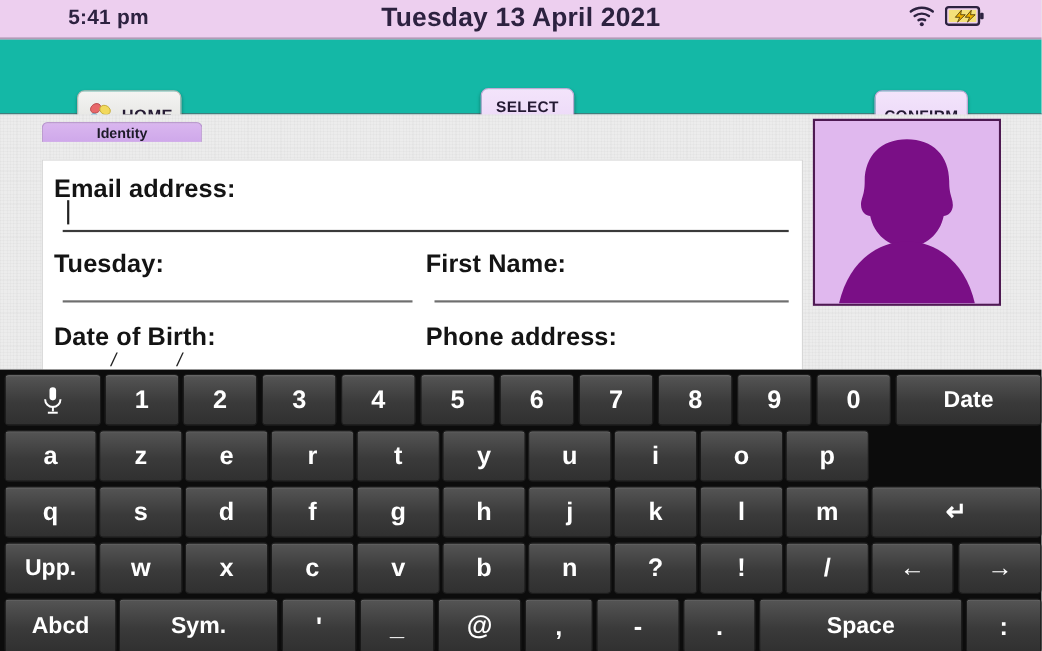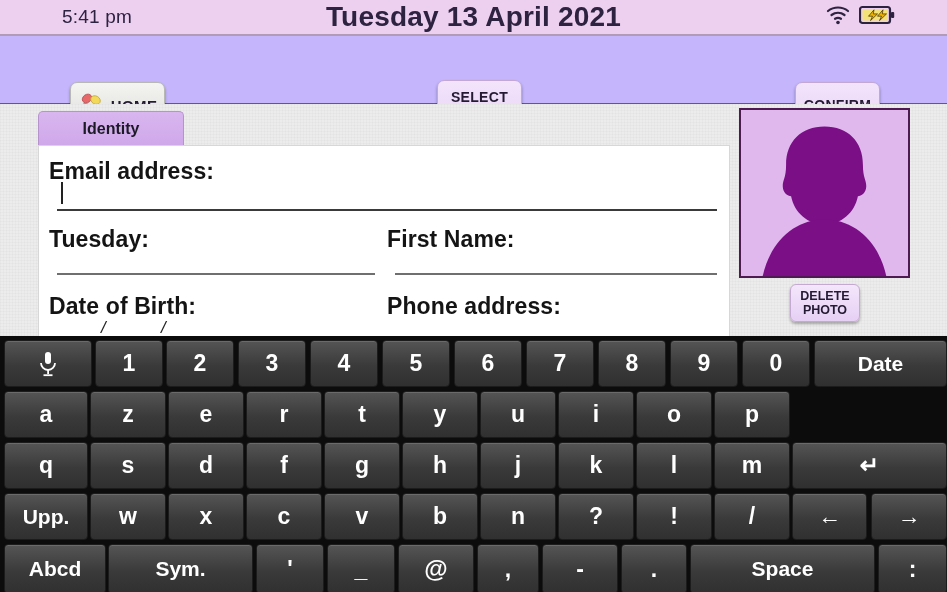--- a/index.html
+++ b/index.html
@@ -13,36 +13,36 @@
 
   
   .statusbar {
     position: absolute; left: 0; top: 0; width: 947px; height: 36px;
     background: #edcfef;
     border-bottom: 2px solid #b29bb6;
     display: flex; align-items: center;
   }
   .sb-time {
     position: absolute; left: 62px; top: 50%; transform: translateY(-50%);
-    font-size: 19px; font-weight: normal; color: #2d2240; letter-spacing: .2px;
+    font-size: 19px; font-weight: bold; color: #2d2240; letter-spacing: .2px;
   }
   .sb-date {
     position: absolute; left: 0; right: 0; text-align: center; top: 50%;
     transform: translateY(-50%);
-    font-size: 28px; font-weight: bold; color: #2d2240; letter-spacing: .2px;
+    font-size: 24px; font-weight: bold; color: #2d2240; letter-spacing: .2px;
   }
   .sb-icons {
     position: absolute; right: 52px; top: 50%; transform: translateY(-50%);
     display: flex; align-items: center; gap: 9px;
   }
 
   
   .toolbar {
     position: absolute; left: 0; top: 36px; width: 947px; height: 68px;
-    background: #c4b5fd;
+    background: #14b8a6;
     border-bottom: 1px solid #55646c;
   }
   .btn {
     position: absolute;
     border-radius: 7px;
     display: flex; align-items: center; justify-content: center;
     font-weight: bold; color: #241a33;
     box-shadow: 0 2px 3px rgba(0,0,0,.33);
     cursor: pointer;
     text-align: center;
@@ -74,23 +74,23 @@
     background:
       repeating-linear-gradient(0deg, rgba(0,0,0,.018) 0 1px, transparent 1px 3px),
       repeating-linear-gradient(90deg, rgba(0,0,0,.018) 0 1px, transparent 1px 3px),
       #ececec;
     overflow: hidden;
   }
 
   
   .tabs { position: absolute; left: 38px; top: 7px; display: flex; align-items: flex-end; }
   .tab {
-    height: 34px; padding: 0 22px;
+    height: 18px; padding: 0 22px;
     display: flex; align-items: center; justify-content: center;
-    font-size: 16px; font-weight: bold; color: #1d1a28;
+    font-size: 13px; font-weight: bold; color: #1d1a28;
     border-top-left-radius: 5px; border-top-right-radius: 5px;
     cursor: pointer; user-select: none;
   }
   .tab.active {
     background: linear-gradient(#d9b6ef, #cfa8ea);
     border: 1px solid #b793cd; border-bottom: none;
     min-width: 146px;
   }
   .tab.inactive {
     background: linear-gradient(#fafafa, #e6e6e6);
@@ -264,24 +264,20 @@
                C72 52 75 50 75 46
                C75 42 73 41 73 33
                C73 19 64 10 50 10 Z" fill="#7a0f86"></path>
       <path d="M50 66
                C33 66 18 78 13 100
                L87 100
                C82 78 67 66 50 66 Z" fill="#7a0f86"></path>
     </svg>
   </div>
 
-  <div class="btn-delete">
-    <span>DELETE</span>
-    <span>PHOTO</span>
-  </div>
 
   <div class="keyboard" id="keyboard">
       <div class="krow">
         <div class="key" style="left: 2px; width: 88px;">
           <span>
             <svg width="22" height="28" viewBox="0 0 22 28">
               <rect x="8" y="2" width="6" height="12" rx="3" fill="#fff"></rect>
               <path d="M4 13 a7 7 0 0 0 14 0" stroke="#fff" stroke-width="1.8" fill="none"></path>
               <rect x="10.2" y="19" width="1.8" height="5" fill="#fff"></rect>
               <rect x="6.5" y="24.3" width="9" height="1.8" fill="#fff"></rect>

